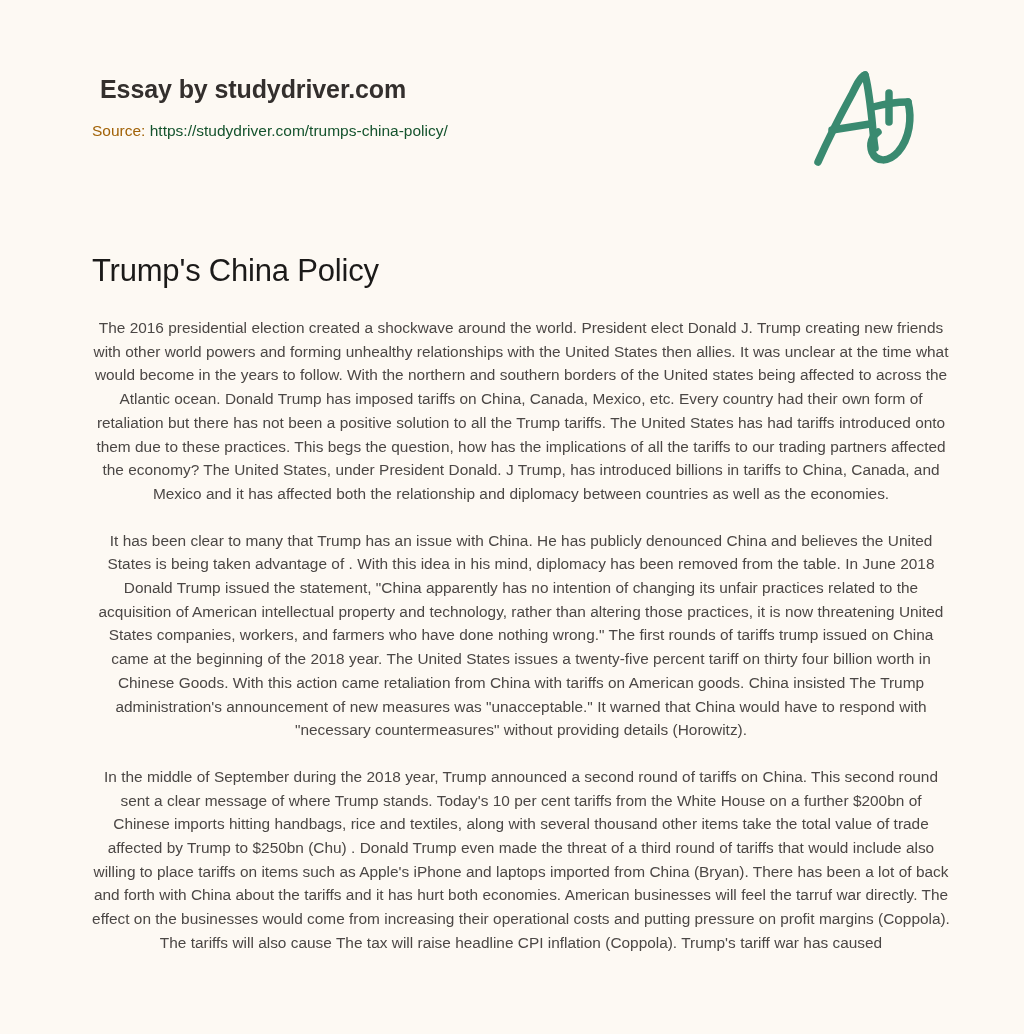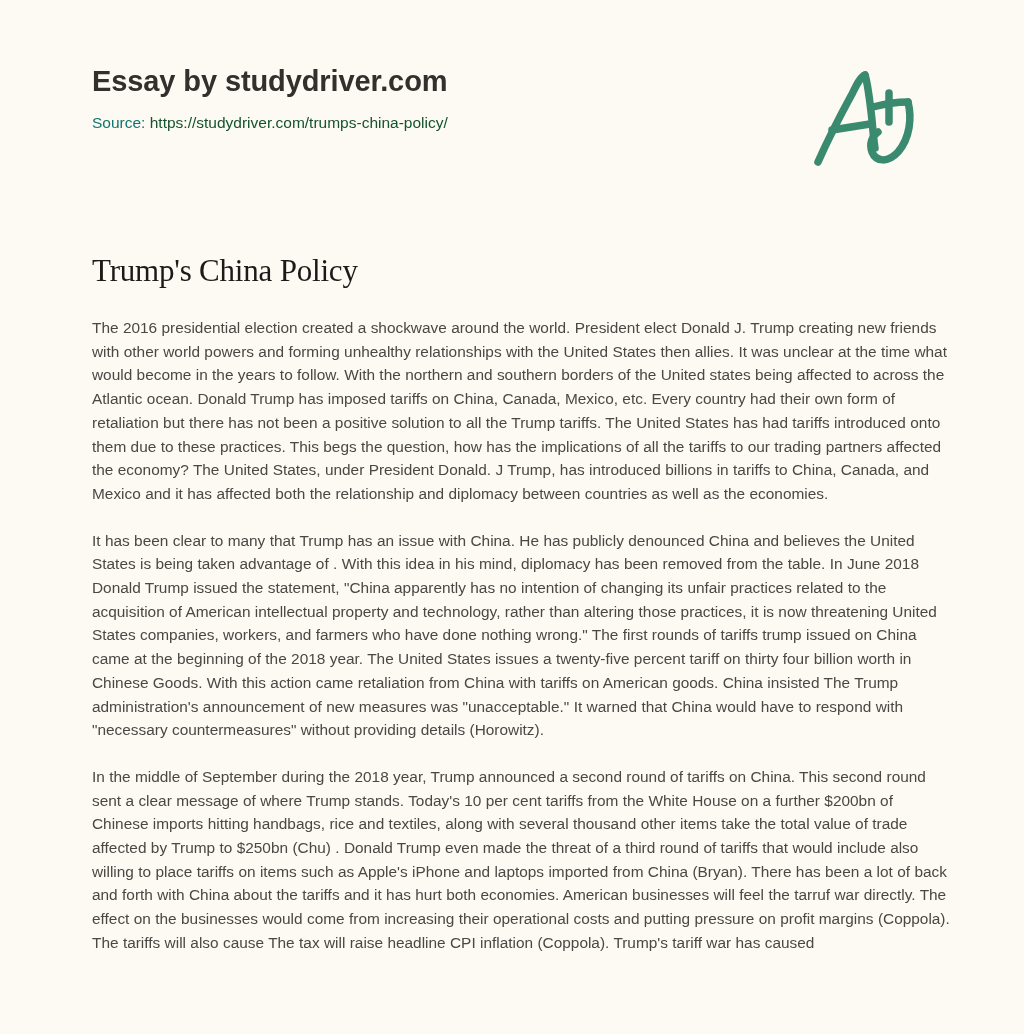--- a/index.html
+++ b/index.html
@@ -27,39 +27,39 @@
 
   
   .header-block {
     position: absolute;
     left: 92px;
     top: 66px;
     width: 640px;
   }
 
   .essay-by {
-    font-size: 29px;
+    font-size: 25px;
     font-weight: bold;
     color: #332f2d;
     letter-spacing: -0.1px;
     line-height: 30px;
-    margin: 0;
+    margin: 8px;
     white-space: nowrap;
   }
 
   .source-line {
     margin: 17px 0 0 0;
     font-size: 15.5px;
     line-height: 20px;
     color: #8d8a86;
     white-space: nowrap;
   }
 
   .source-label {
-    color: #0f766e;
+    color: #a16207;
   }
 
   .source-url {
     color: #14532d;
     text-decoration: none;
   }
 
   
   .logo {
     position: absolute;
@@ -78,37 +78,36 @@
   .doc-title {
     position: absolute;
     left: 92px;
     top: 250px;
     margin: 0;
     font-size: 31px;
     font-weight: normal;
     color: #1b1a19;
     letter-spacing: -0.2px;
     line-height: 42px;
-    font-family: Liberation Serif, serif;
   }
 
   
   .body-copy {
     position: absolute;
     left: 92px;
     top: 316px;
     width: 858px;
   }
 
   .body-copy p {
     margin: 0 0 23px 0;
     font-size: 15.4px;
     line-height: 23.7px;
     color: #4b4745;
-    text-align: left;
+    text-align: center;
     letter-spacing: 0.0px;
     word-spacing: 0.1px;
   }
 
   .body-copy p:last-child {
     margin-bottom: 4px;
   }
 </style>
 </head>
 <body>

